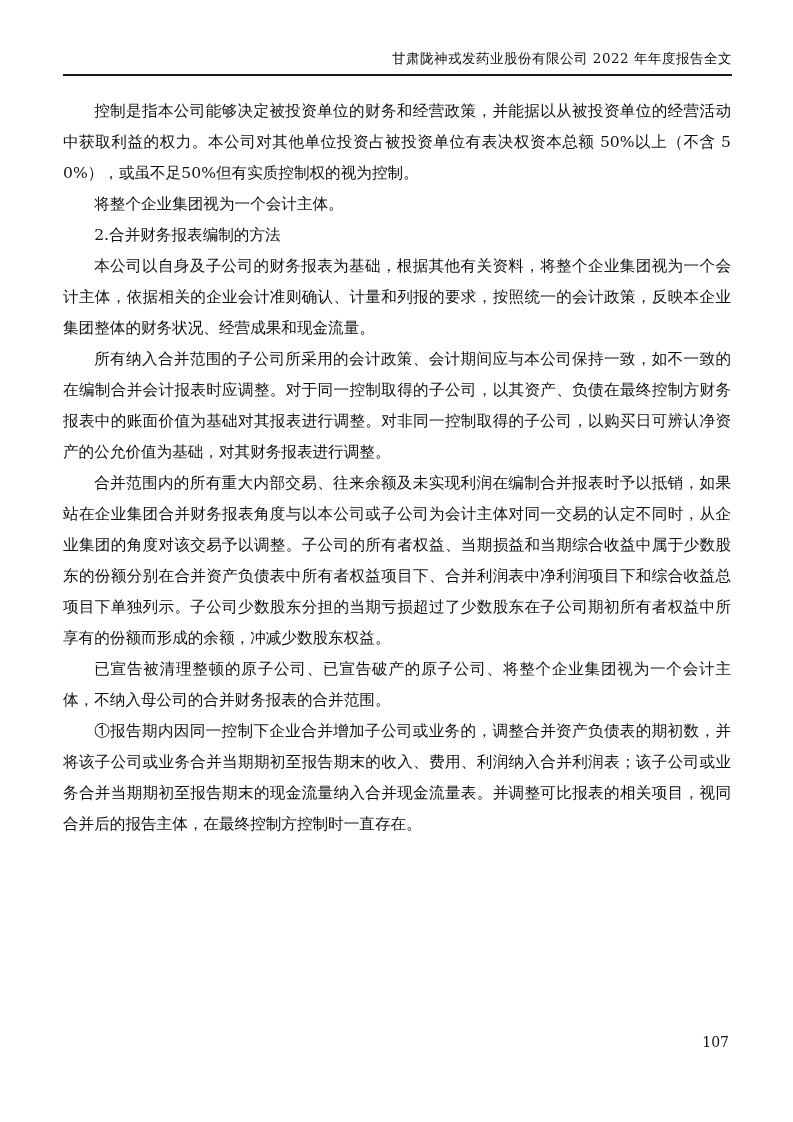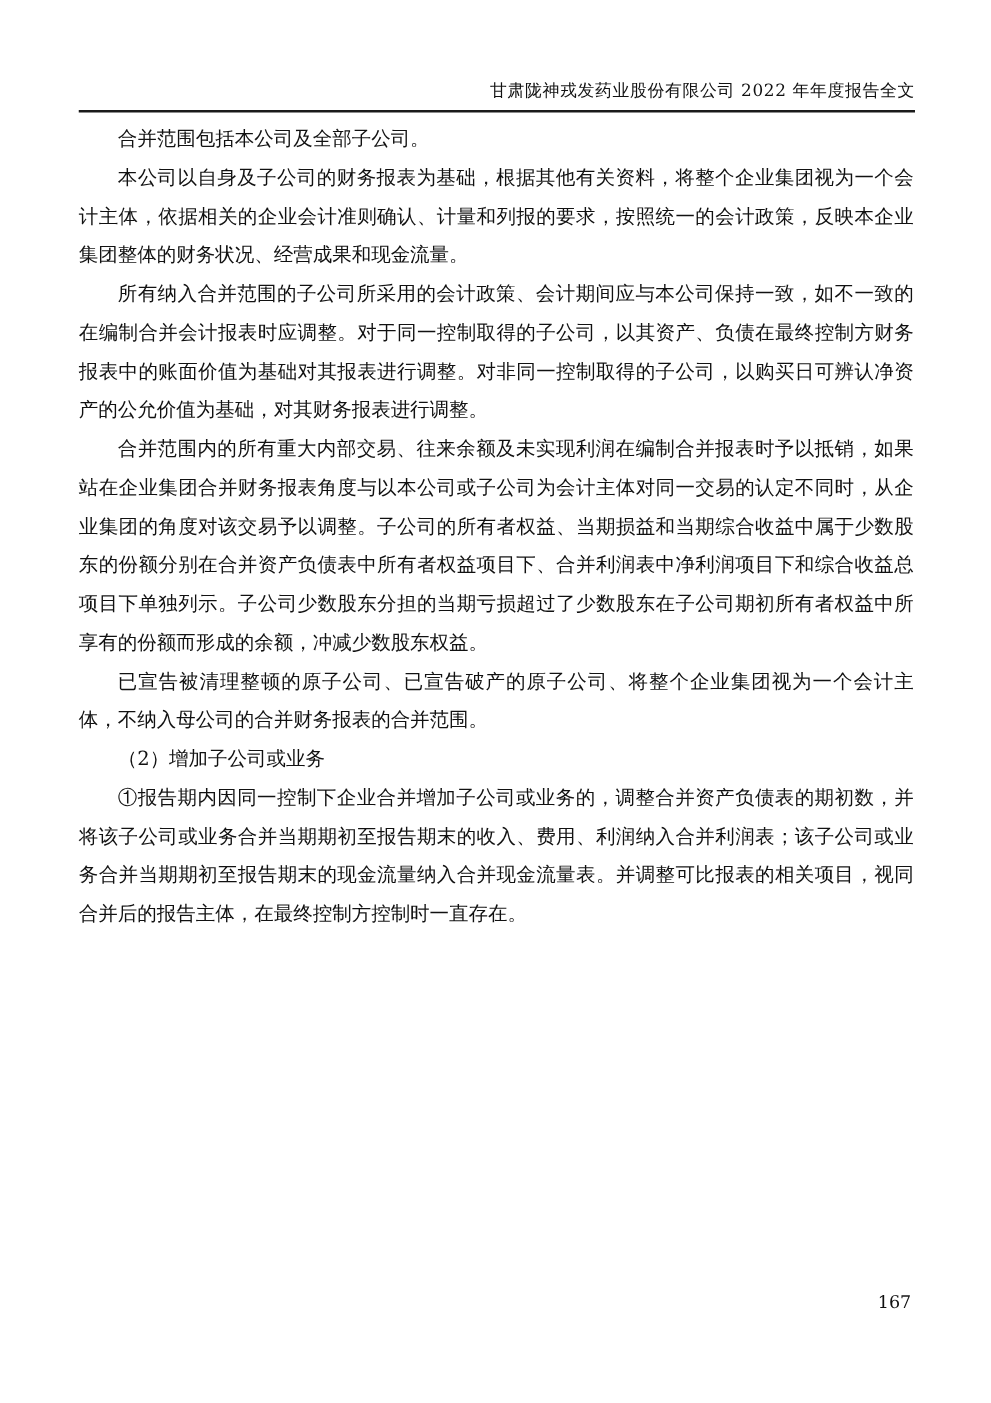--- a/index.html
+++ b/index.html
@@ -16,21 +16,21 @@
   .page {
     position: absolute;
     inset: 0;
     background: #ffffff;
   }
   .header {
     position: absolute;
     left: 63px;
     right: 61px;
     top: 0;
-    height: 90px;
+    height: 76px;
     display: flex;
     align-items: flex-end;
     justify-content: flex-end;
     padding-bottom: 6px;
     border-bottom: 2px solid #1a1a1a;
     font-size: 13.5px;
     letter-spacing: 0.5px;
     white-space: nowrap;
   }
   .content {
@@ -58,26 +58,27 @@
 </head>
 <body>
 
 <div class="page">
 
   <div class="header">
     <span>甘肃陇神戎发药业股份有限公司 2022 年年度报告全文</span>
   </div>
 
   <div class="content">
-    <p>合并范围包括本公司及全部子公司。</p>
+    <p>控制是指本公司能够决定被投资单位的财务和经营政策，并能据以从被投资单位的经营活动中获取利益的权力。本公司对其他单位投资占被投资单位有表决权资本总额 50%以上（不含 50%），或虽不足50%但有实质控制权的视为控制。</p>
+    <p>将整个企业集团视为一个会计主体。</p>
+    <p>2.合并财务报表编制的方法</p>
     <p>本公司以自身及子公司的财务报表为基础，根据其他有关资料，将整个企业集团视为一个会计主体，依据相关的企业会计准则确认、计量和列报的要求，按照统一的会计政策，反映本企业集团整体的财务状况、经营成果和现金流量。</p>
     <p>所有纳入合并范围的子公司所采用的会计政策、会计期间应与本公司保持一致，如不一致的在编制合并会计报表时应调整。对于同一控制取得的子公司，以其资产、负债在最终控制方财务报表中的账面价值为基础对其报表进行调整。对非同一控制取得的子公司，以购买日可辨认净资产的公允价值为基础，对其财务报表进行调整。</p>
     <p>合并范围内的所有重大内部交易、往来余额及未实现利润在编制合并报表时予以抵销，如果站在企业集团合并财务报表角度与以本公司或子公司为会计主体对同一交易的认定不同时，从企业集团的角度对该交易予以调整。子公司的所有者权益、当期损益和当期综合收益中属于少数股东的份额分别在合并资产负债表中所有者权益项目下、合并利润表中净利润项目下和综合收益总项目下单独列示。子公司少数股东分担的当期亏损超过了少数股东在子公司期初所有者权益中所享有的份额而形成的余额，冲减少数股东权益。</p>
     <p>已宣告被清理整顿的原子公司、已宣告破产的原子公司、将整个企业集团视为一个会计主体，不纳入母公司的合并财务报表的合并范围。</p>
-    <p>（2）增加子公司或业务</p>
     <p>①报告期内因同一控制下企业合并增加子公司或业务的，调整合并资产负债表的期初数，并将该子公司或业务合并当期期初至报告期末的收入、费用、利润纳入合并利润表；该子公司或业务合并当期期初至报告期末的现金流量纳入合并现金流量表。并调整可比报表的相关项目，视同合并后的报告主体，在最终控制方控制时一直存在。</p>
   </div>
 
   <div class="footer">
-    <span>167</span>
+    <span>107</span>
   </div>
 
 </div>
 
 </body></html>

